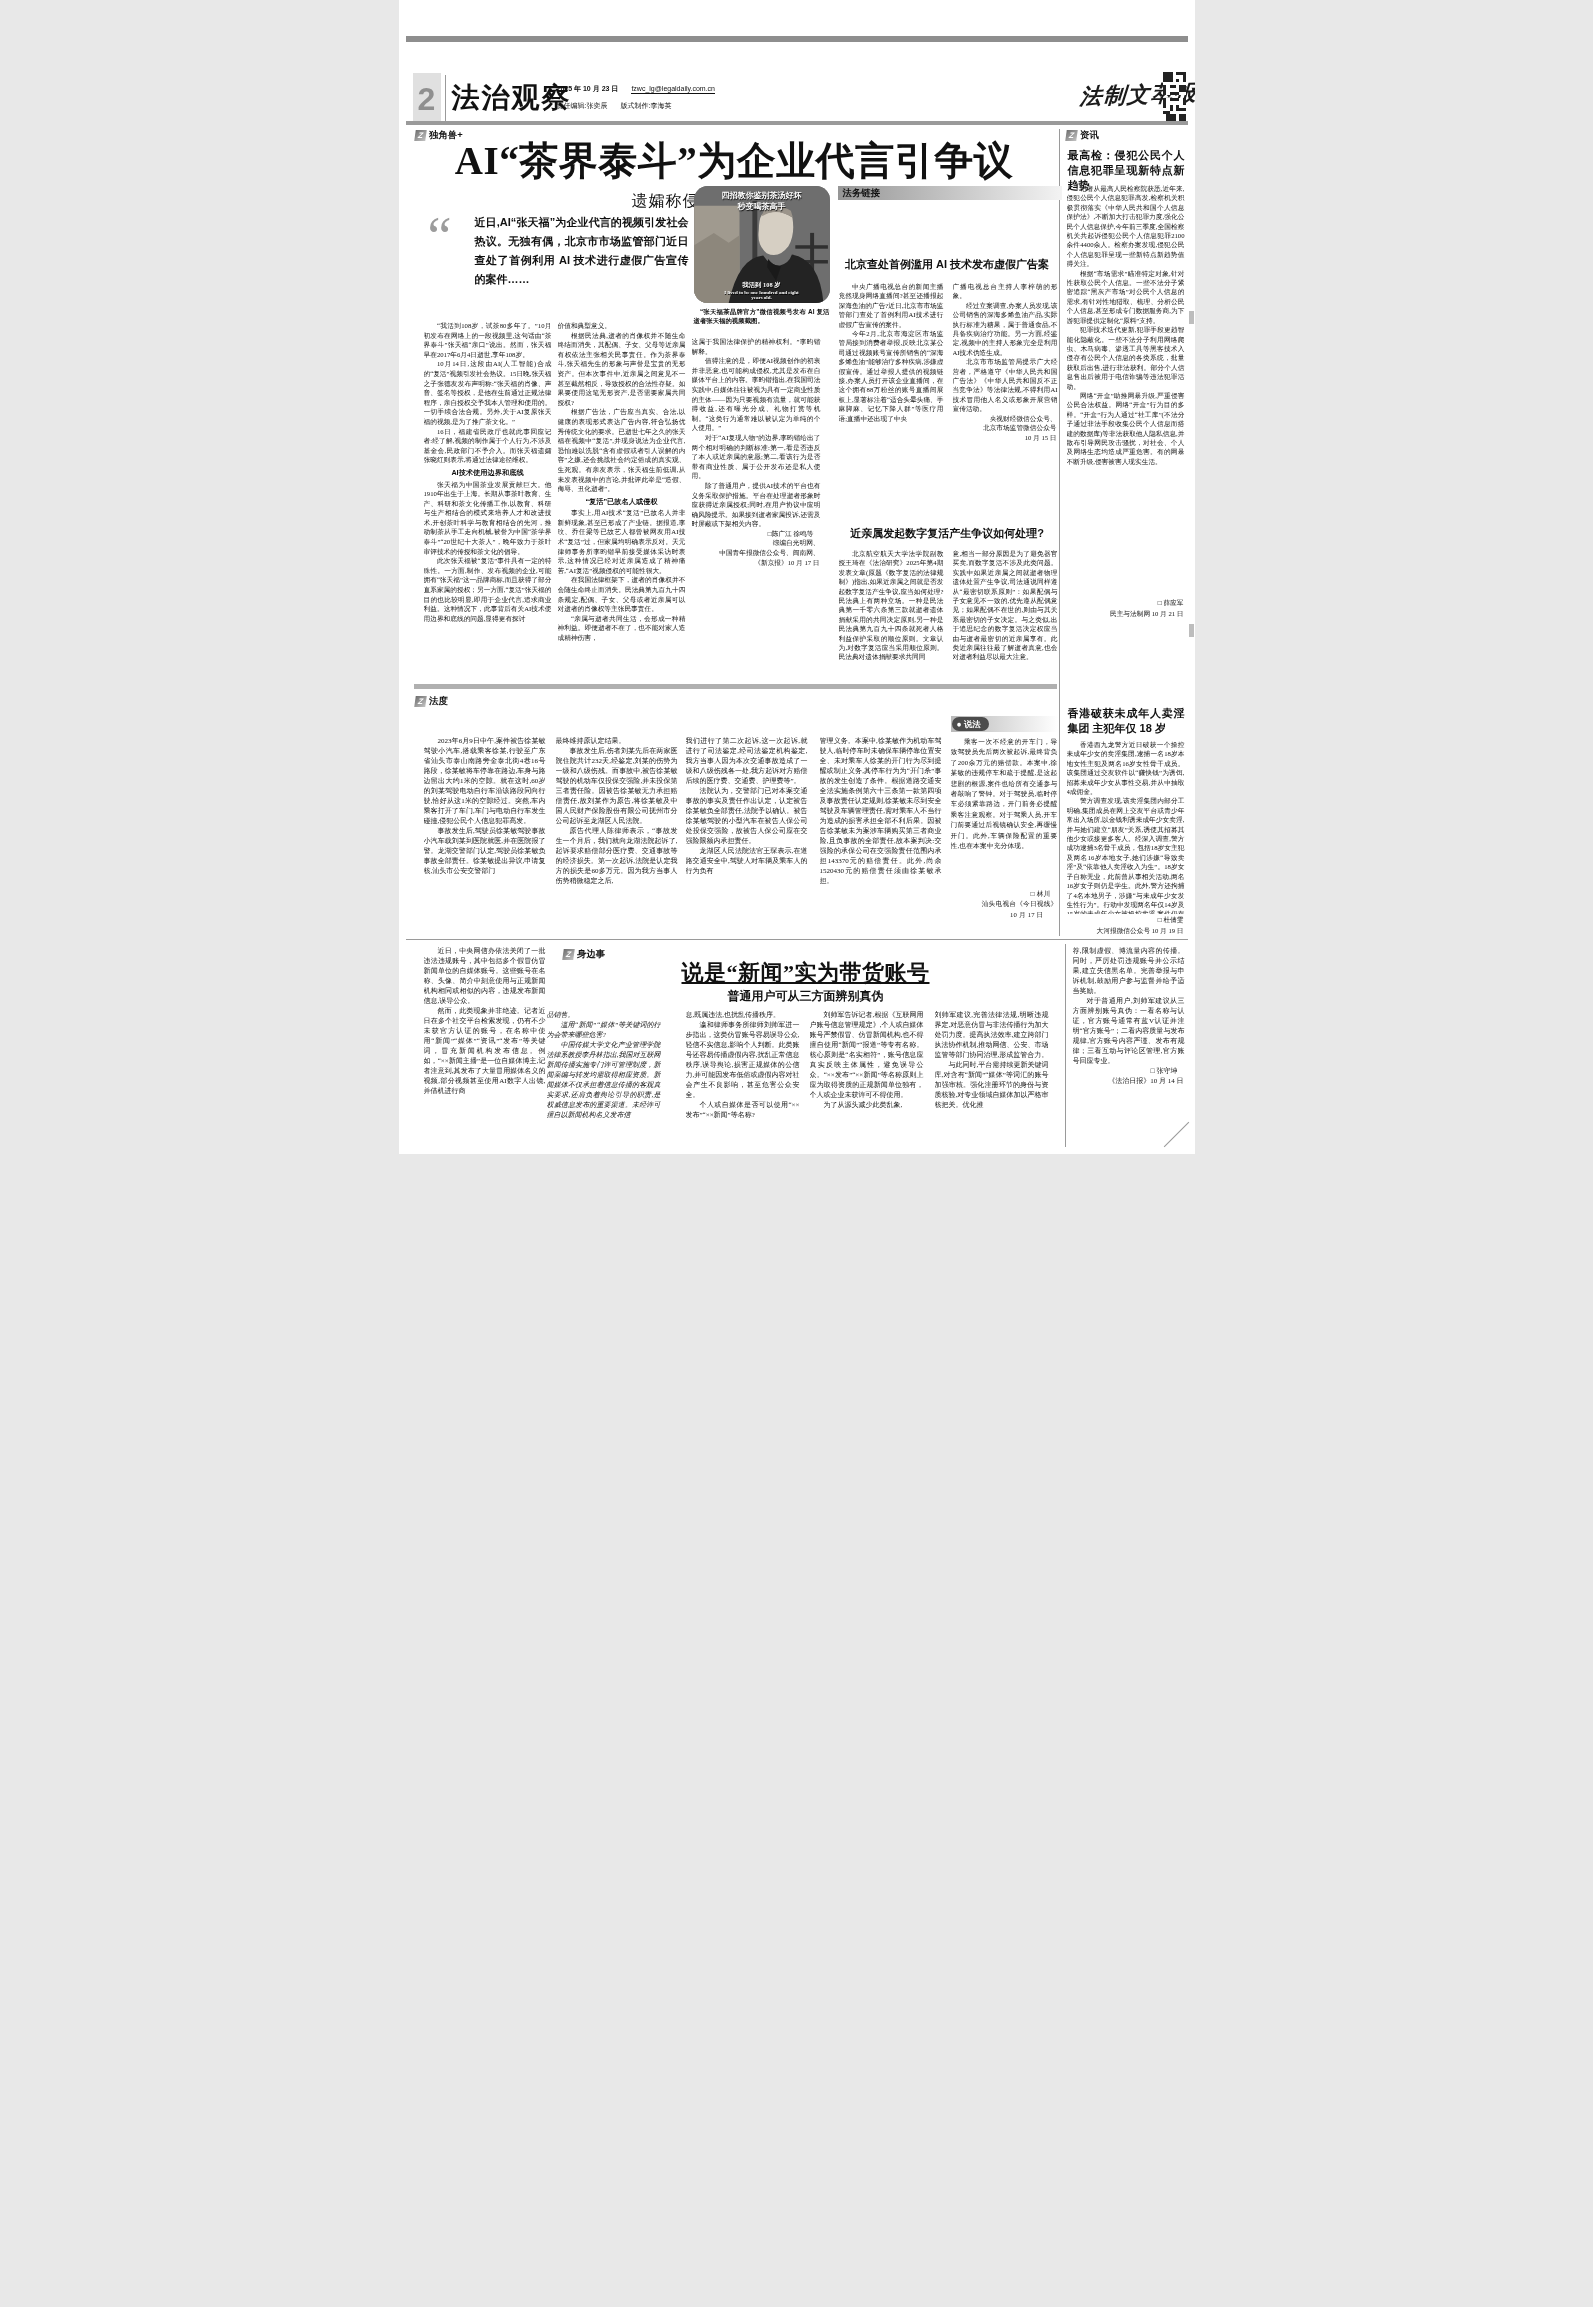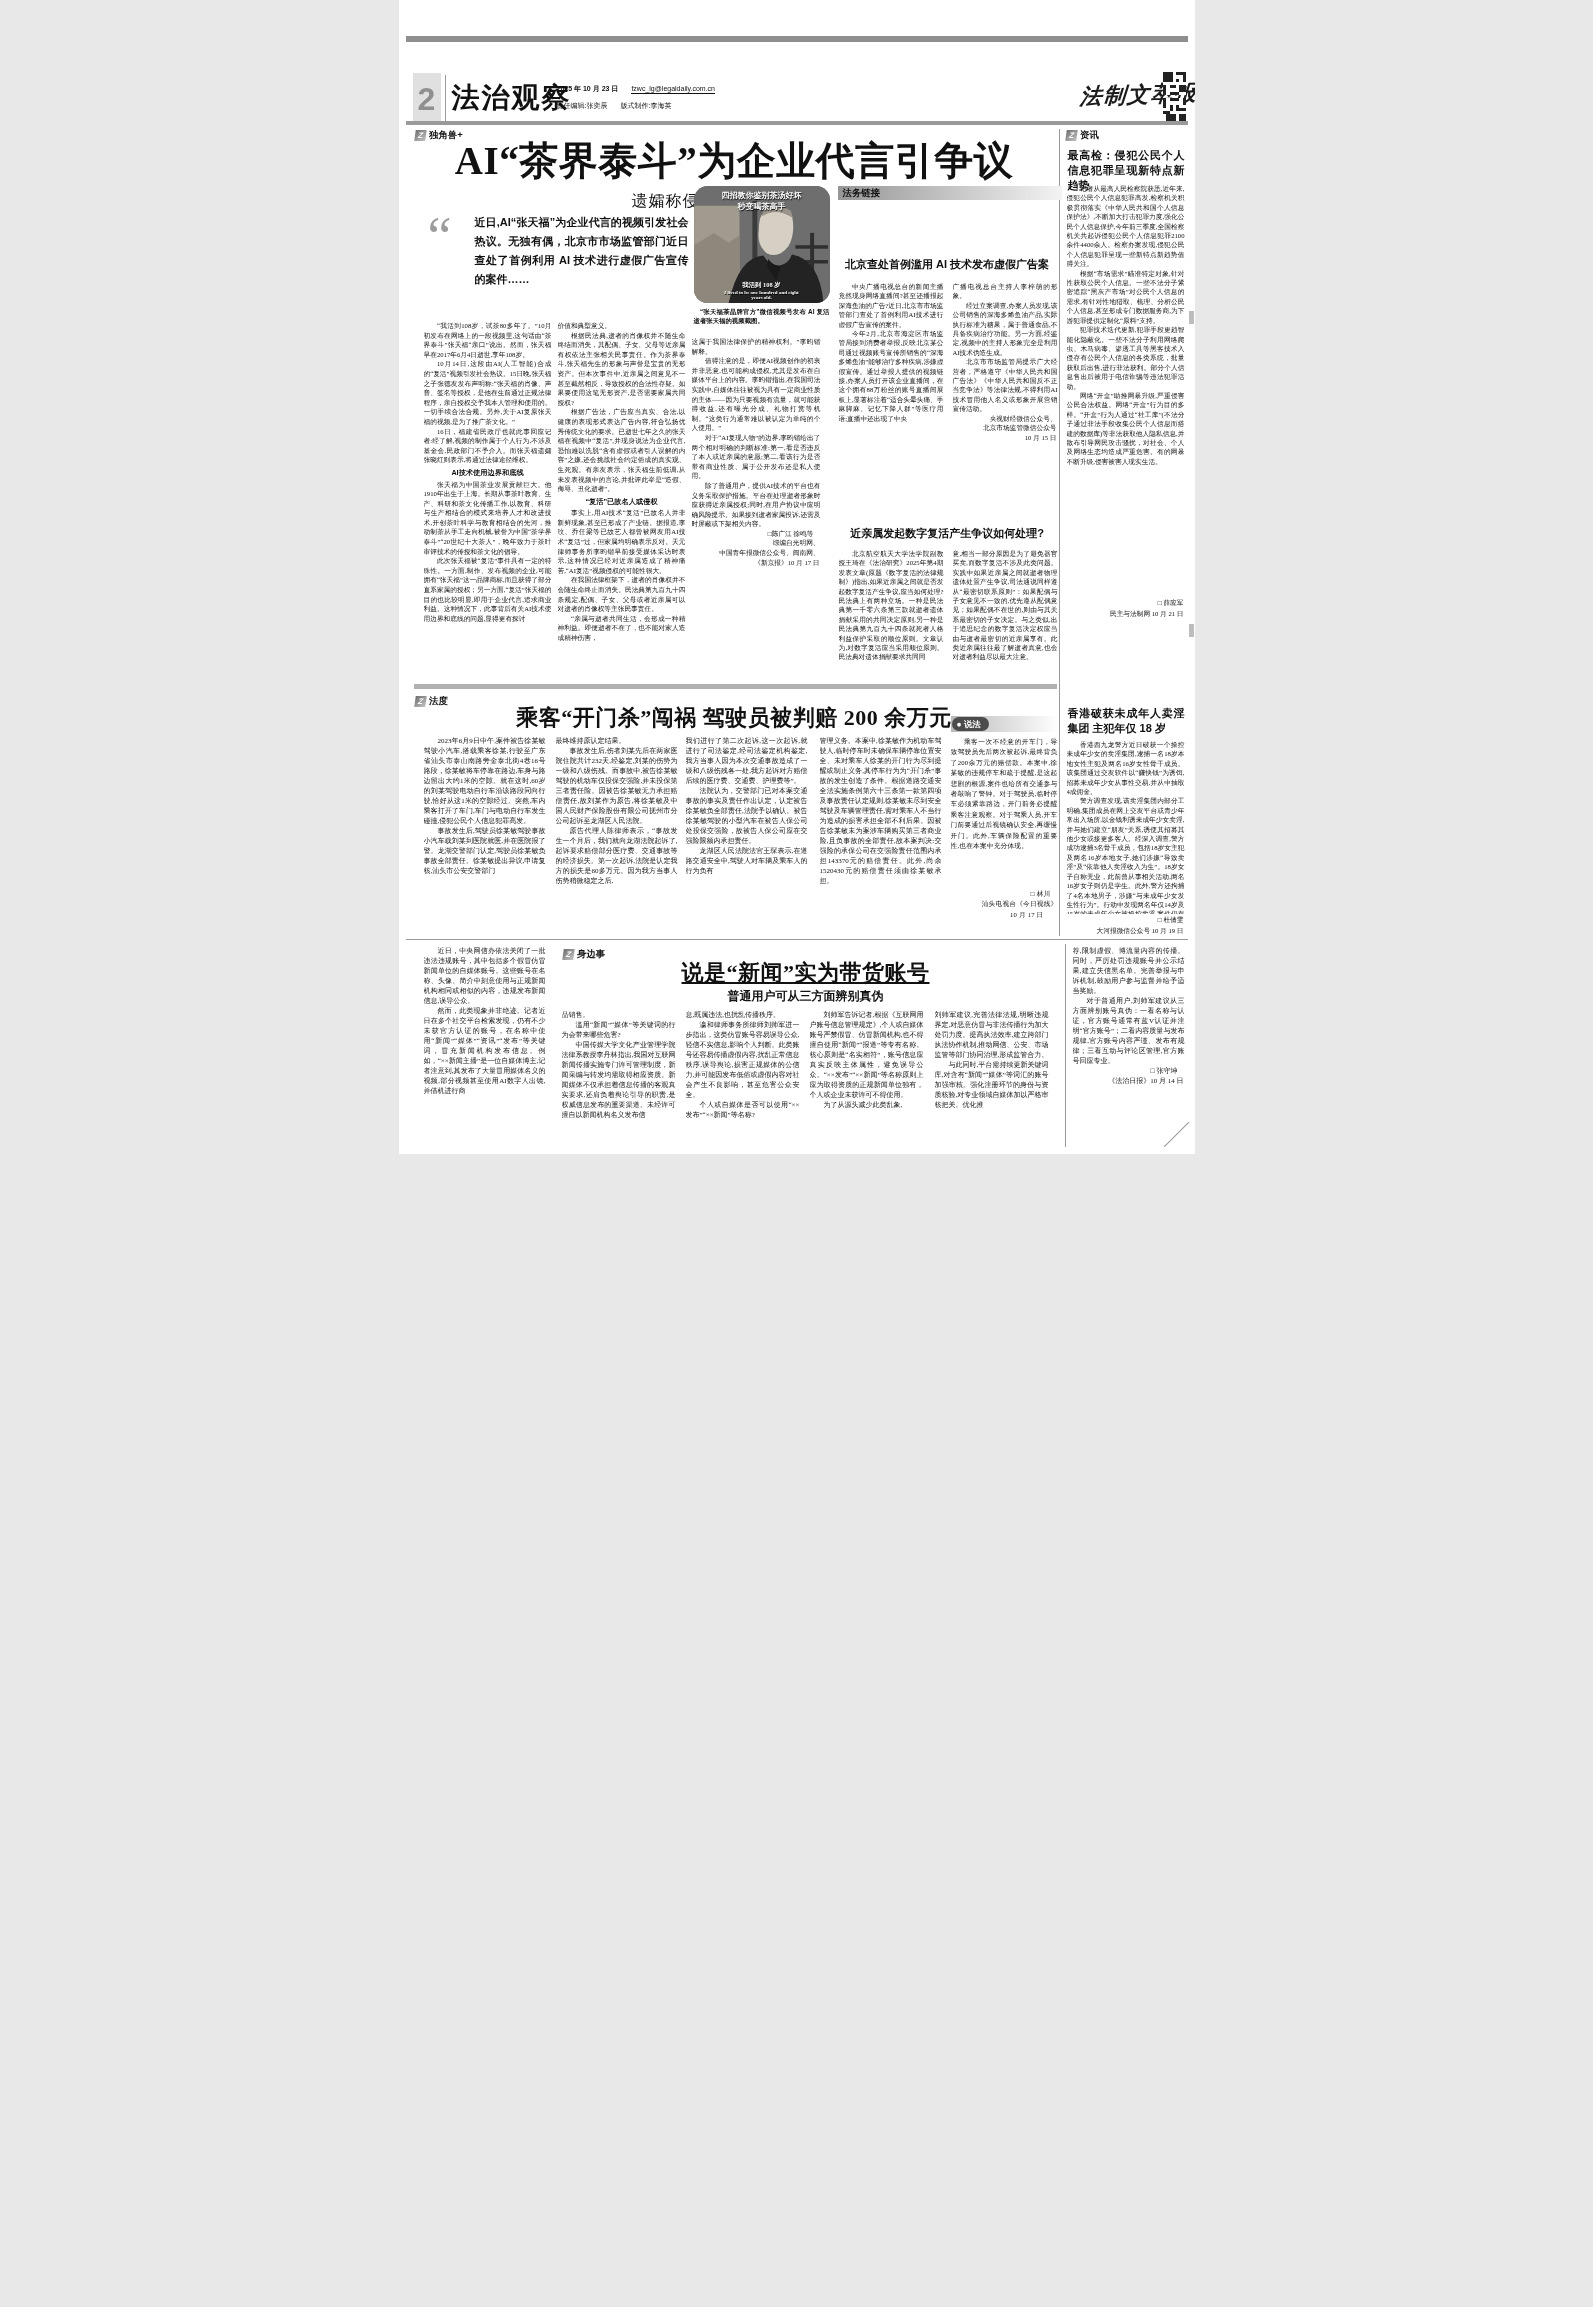--- a/index.html
+++ b/index.html
@@ -198,21 +198,20 @@
     </div>
   <div class="abs col fl-col" style="left:554px;top:549px;width:105px;height:112px;">
       <p class="cont">意,相当一部分原因是为了避免器官买卖,而数字复活不涉及此类问题。实践中如果近亲属之间就逝者物理遗体处置产生争议,司法通说同样遵从“最密切联系原则”：如果配偶与子女意见不一致的,优先遵从配偶意见；如果配偶不在世的,则由与其关系最密切的子女决定。与之类似,出于追思纪念的数字复活决定权应当由与逝者最密切的近亲属享有。此类近亲属往往最了解逝者真意,也会对逝者利益尽以最大注意。</p>
     </div>
 
   <div class="abs fadu-bar" style="left:15px;top:684px;width:643px;height:5px;"></div>
   <div class="abs zlabel" style="left:16px;top:695px;">
     <span class="zicon">Z</span>
     <span>法度</span>
   </div>
-  <div class="abs headline-l" style="left:15px;top:703px;width:641px;">乘客“开门杀”闯祸 驾驶员被判赔 200 余万元</div>
 
   <div class="abs col fd-col" style="left:25px;top:736px;width:122px;height:197px;">
       <p>2023年6月9日中午,案件被告徐某敏驾驶小汽车,搭载乘客徐某,行驶至广东省汕头市泰山南路旁金泰北街4巷16号路段，徐某敏将车停靠在路边,车身与路边留出大约1米的空隙。就在这时,60岁的刘某驾驶电动自行车沿该路段同向行驶,恰好从这1米的空隙经过。突然,车内乘客打开了车门,车门与电动自行车发生碰撞,侵犯公民个人信息犯罪高发。</p>
       <p>事故发生后,驾驶员徐某敏驾驶事故小汽车载刘某到医院就医,并在医院报了警。龙湖交警部门认定,驾驶员徐某敏负事故全部责任。徐某敏提出异议,申请复核,汕头市公安交警部门</p>
     </div>
   <div class="abs col fd-col" style="left:157px;top:736px;width:122px;height:197px;">
       <p class="cont">最终维持原认定结果。</p>
       <p>事故发生后,伤者刘某先后在两家医院住院共计232天,经鉴定,刘某的伤势为一级和八级伤残。而事故中,被告徐某敏驾驶的机动车仅投保交强险,并未投保第三者责任险。因被告徐某敏无力承担赔偿责任,故刘某作为原告,将徐某敏及中国人民财产保险股份有限公司抚州市分公司起诉至龙湖区人民法院。</p>
       <p>原告代理人陈律师表示，“事故发生一个月后，我们就向龙湖法院起诉了,起诉要求赔偿部分医疗费、交通事故等的经济损失。第一次起诉,法院是认定我方的损失是60多万元。因为我方当事人伤势稍微稳定之后,</p>
     </div>
@@ -268,21 +267,21 @@
       <p>然而，此类现象并非绝迹。记者近日在多个社交平台检索发现，仍有不少未获官方认证的账号，在名称中使用“新闻”“媒体”“资讯”“发布”等关键词，冒充新闻机构发布信息。例如，“××新闻主播”是一位自媒体博主,记者注意到,其发布了大量冒用媒体名义的视频,部分视频甚至使用AI数字人出镜,并借机进行商</p>
     </div>
 
   <div class="abs zlabel" style="left:164px;top:948px;">
     <span class="zicon">Z</span>
     <span>身边事</span>
   </div>
   <div class="abs headline-l" style="left:163px;top:958px;width:488px;text-decoration:underline;">说是“新闻”实为带货账号</div>
   <div class="abs deck-s" style="left:163px;top:988px;width:488px;">普通用户可从三方面辨别真伪</div>
 
-  <div class="abs col sb-col" style="left:163px;top:1010px;width:114px;height:136px;">
+  <div class="abs col sb-col" style="left:148px;top:1010px;width:114px;height:136px;font-style:italic;">
       <p class="cont">品销售。</p>
       <p>滥用“新闻”“媒体”等关键词的行为会带来哪些危害?</p>
       <p>中国传媒大学文化产业管理学院法律系教授李丹林指出,我国对互联网新闻传播实施专门许可管理制度，新闻采编与转发均需取得相应资质。新闻媒体不仅承担着信息传播的客观真实要求,还肩负着舆论引导的职责,是权威信息发布的重要渠道。未经许可擅自以新闻机构名义发布信</p>
     </div>
   <div class="abs col sb-col" style="left:287px;top:1010px;width:114px;height:136px;">
       <p class="cont">息,既属违法,也扰乱传播秩序。</p>
       <p>瀛和律师事务所律师刘帅军进一步指出，这类仿冒账号容易误导公众,轻信不实信息,影响个人判断。此类账号还容易传播虚假内容,扰乱正常信息秩序,误导舆论,损害正规媒体的公信力,并可能因发布低俗或虚假内容对社会产生不良影响，甚至危害公众安全。</p>
       <p>个人或自媒体是否可以使用“××发布”“××新闻”等名称?</p>
     </div>
   <div class="abs col sb-col" style="left:411px;top:1010px;width:114px;height:136px;">

